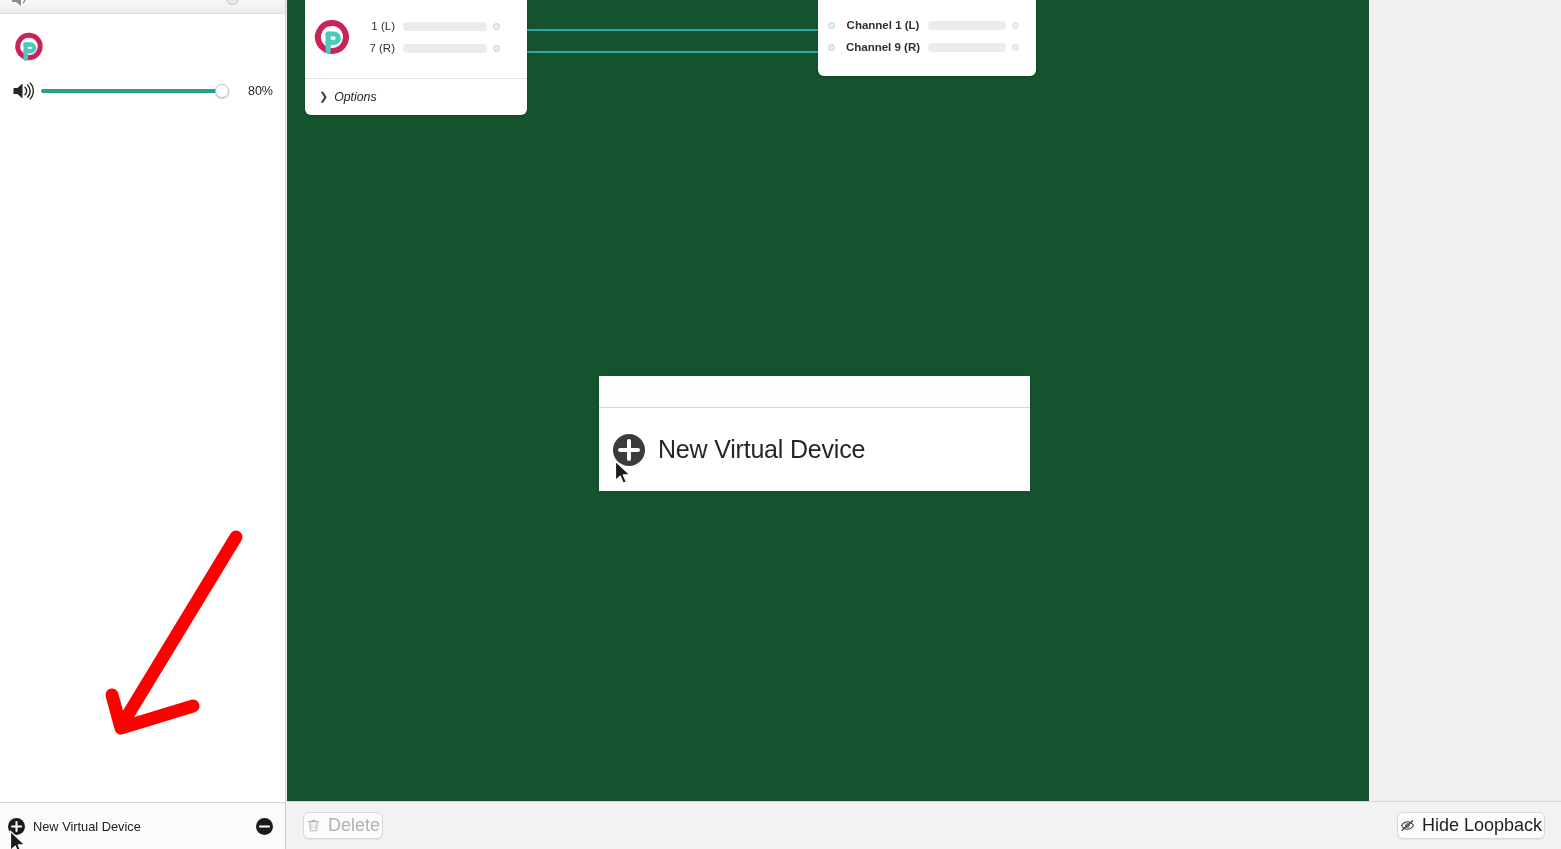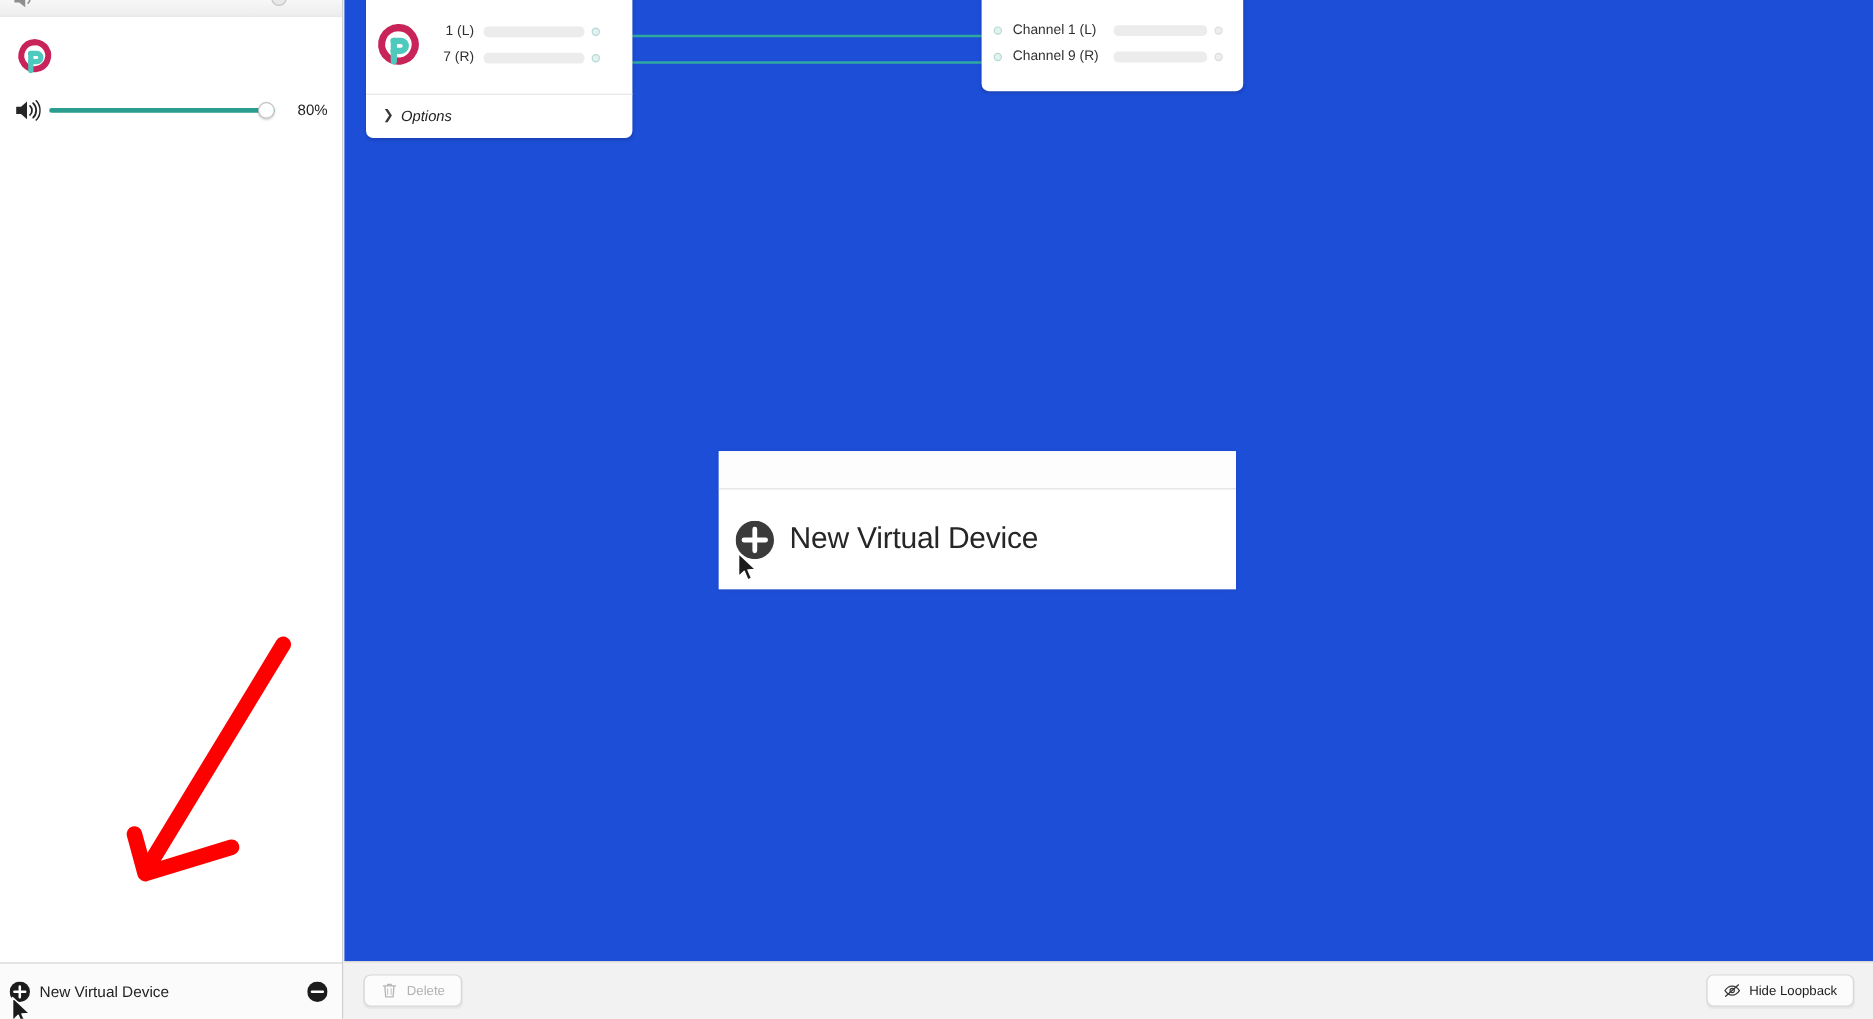--- a/index.html
+++ b/index.html
@@ -167,23 +167,23 @@
   }
   .minus-circle {
     width: 17px; height: 17px;
     flex: 0 0 auto;
   }
 
   
   #canvas {
     position: absolute;
     left: 287px; top: 0;
-    width: 1274px;
+    width: 1082px;
     height: 801px;
-    background: #1d4ed8;
+    background: #14532d;
     overflow: hidden;
   }
 
   .node {
     position: absolute;
     background: #ffffff;
     border-radius: 6px;
     box-shadow: 0 1px 3px rgba(0,0,0,.17);
   }
 
@@ -207,21 +207,21 @@
     align-items: center;
     height: 22px;
   }
   .chan-label {
     font-size: 11.5px;
     color: #303030;
     width: 34px;
     text-align: right;
     margin-right: 8px;
   }
-  .chan-label.wide { width: 78px; text-align: left; margin-right: 6px; }
+  .chan-label.wide { width: 78px; text-align: center; margin-right: 6px; font-weight: bold; }
   .meter {
     height: 9px;
     width: 84px;
     background: #ececec;
     border-radius: 4px;
   }
   .meter.sm { width: 78px; }
   .port {
     width: 7px; height: 7px;
     border-radius: 50%;
@@ -321,26 +321,26 @@
     border-top: 1px solid #d4d4d4;
     display: flex;
     align-items: center;
     padding: 0 16px;
   }
   .tb-btn {
     display: inline-flex;
     align-items: center;
     gap: 7px;
     height: 27px;
-    padding: 0 13px;
+    padding: 0 2px;
     border-radius: 6px;
     background: #fcfcfc;
     border: 1px solid #d8d8d8;
     box-shadow: 0 1px 1px rgba(0,0,0,.05);
-    font-size: 11px;
+    font-size: 18px;
   }
   .tb-btn.disabled { color: #b2b2b2; }
   .tb-btn.normal { color: #1e1e1e; }
   .tb-spacer { flex: 1 1 auto; }
   .tb-icon { width: 15px; height: 15px; flex: 0 0 auto; }
 </style>
 </head>
 <body>
 
 <div id="app">

